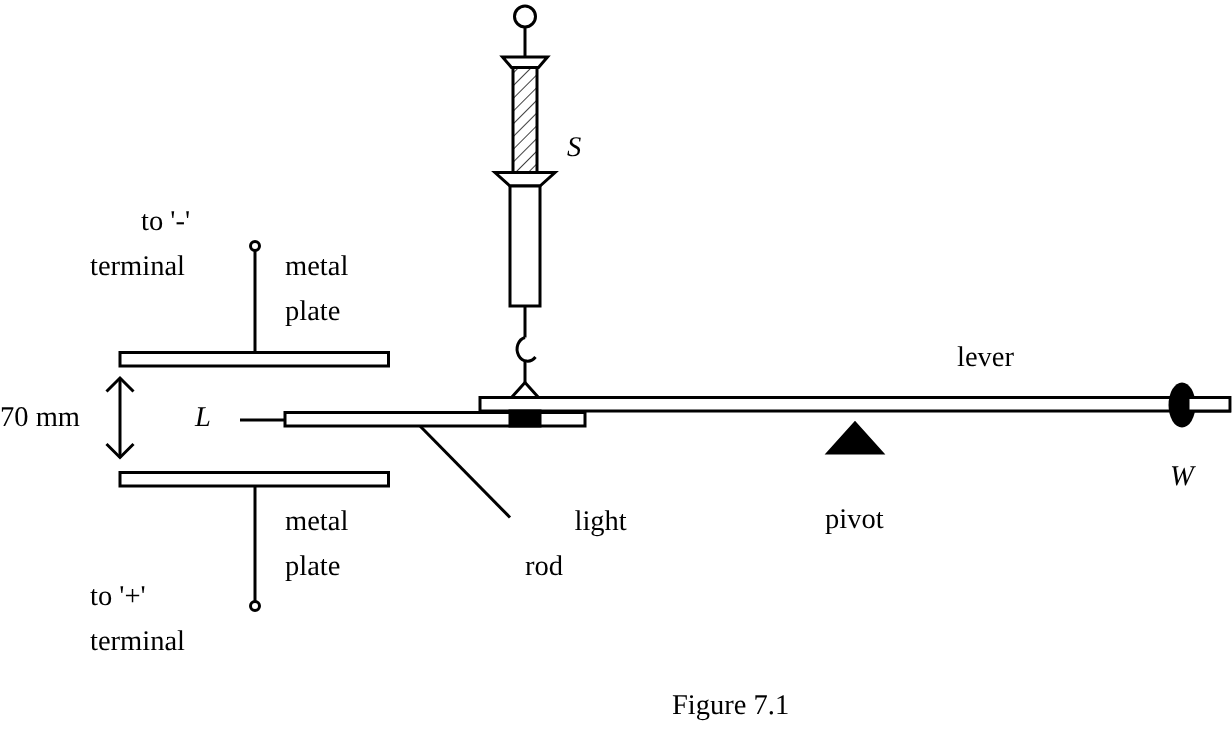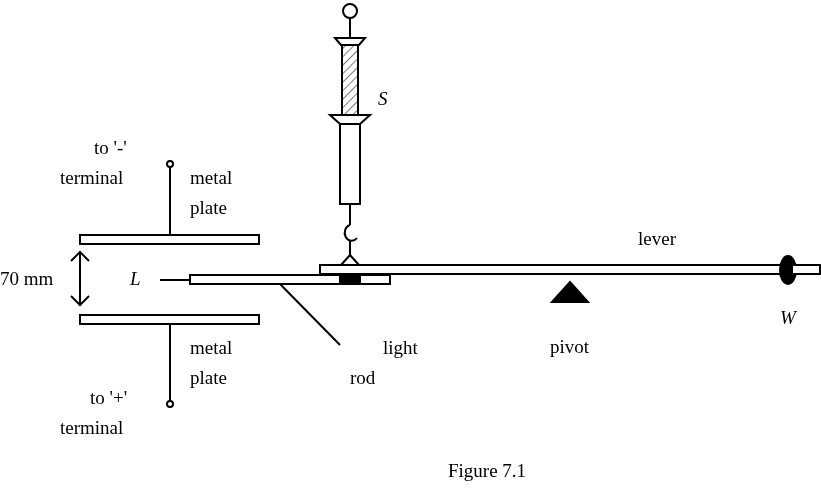--- a/index.html
+++ b/index.html
@@ -60,21 +60,21 @@
 </svg>
 
 <div class="lbl" style="left:60px;top:133px;margin-left:34px;">to '-'</div>
 <div class="lbl" style="left:60px;top:163px;">terminal</div>
 <div class="lbl" style="left:190px;top:163px;">metal</div>
 <div class="lbl" style="left:190px;top:193px;">plate</div>
 <div class="lbl" style="left:0px;top:264px;">70 mm</div>
 <div class="lbl it" style="left:130px;top:264px;">L</div>
 <div class="lbl" style="left:190px;top:333px;">metal</div>
 <div class="lbl" style="left:190px;top:363px;">plate</div>
-<div class="lbl" style="left:60px;top:383px;margin-left:30px;">to '+'</div>
+<div class="lbl" style="left:60px;top:383px;">to '+'</div>
 <div class="lbl" style="left:60px;top:413px;">terminal</div>
 <div class="lbl it" style="left:378px;top:84px;">S</div>
 <div class="lbl" style="left:638px;top:224px;">lever</div>
 <div class="lbl" style="left:550px;top:332px;">pivot</div>
 <div class="lbl it" style="left:780px;top:303px;">W</div>
 <div class="lbl" style="left:350px;top:333px;margin-left:33px;">light</div>
 <div class="lbl" style="left:350px;top:363px;">rod</div>
 <div class="lbl" style="left:448px;top:456px;">Figure 7.1</div>
 
 </body></html>

